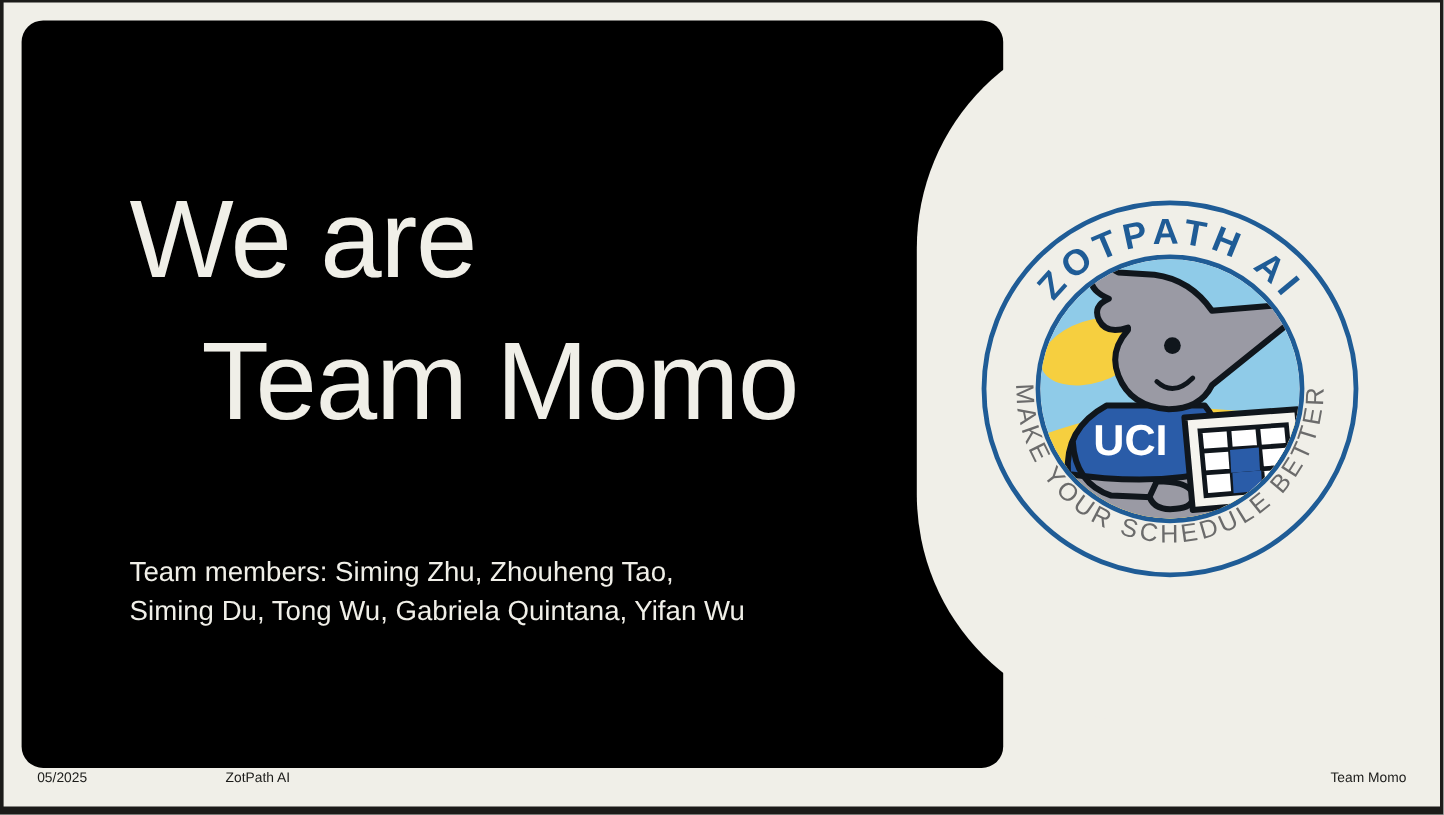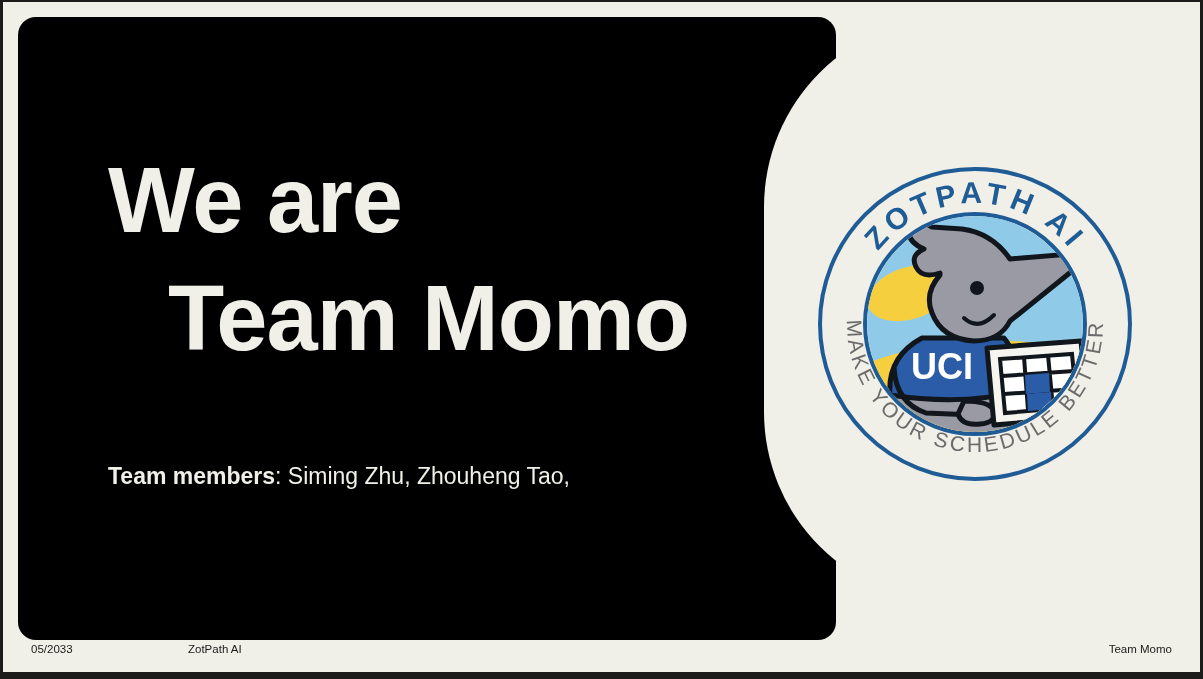--- a/index.html
+++ b/index.html
@@ -55,41 +55,41 @@
     position: absolute;
     left: 105px;
     top: 140px;
     width: 660px;
     z-index: 3;
   }
   .title-line {
     color: #f0efe8;
     font-size: 92px;
     line-height: 1.28;
-    font-weight: 700;
+    font-weight: 400;
     letter-spacing: -1px;
     white-space: nowrap;
   }
   .title-line.indent {
     padding-left: 60px;
   }
 
   
   .members {
     position: absolute;
     left: 105px;
     top: 458px;
     width: 620px;
     z-index: 3;
     color: #f0efe8;
     font-size: 23px;
     line-height: 1.42;
   }
   .members b {
-    font-weight: 700;
+    font-weight: 400;
   }
 
   
   .logo {
     position: absolute;
     left: 811px;
     top: 161px;
     width: 322px;
     height: 322px;
     z-index: 4;
@@ -128,20 +128,21 @@
 
   <div class="cream-carve"></div>
 
   <div class="title-block">
     <div class="title-line">We are</div>
     <div class="title-line indent">Team Momo</div>
   </div>
 
   <div class="members">
     <b>Team members</b><span>: </span><span>Siming Zhu, Zhouheng Tao,</span><br>
+    <span>Siming Du, Tong Wu, Gabriela Quintana, Yifan Wu</span>
   </div>
 
   <div class="logo">
     <svg viewBox="0 0 322 322" xmlns="http://www.w3.org/2000/svg">
       <defs>
         <path id="arcTop" d="M 40,161 A 121,121 0 0 1 282,161" fill="none"></path>
         <path id="arcBottom" d="M 33,161 A 128,128 0 0 0 289,161" fill="none"></path>
         <clipPath id="innerClip">
           <circle cx="161" cy="161" r="108"></circle>
         </clipPath>
@@ -191,18 +192,18 @@
       <text font-family="'Liberation Sans', sans-serif" font-size="30" font-weight="700" fill="#1f5c96" letter-spacing="5">
         <textPath href="#arcTop" startOffset="50%" text-anchor="middle">ZOTPATH AI</textPath>
       </text>
       <text font-family="'Liberation Sans', sans-serif" font-size="21" font-weight="400" fill="#6b6b6b" letter-spacing="3">
         <textPath href="#arcBottom" startOffset="50%" text-anchor="middle">MAKE YOUR SCHEDULE BETTER</textPath>
       </text>
     </svg>
   </div>
 
   <div class="footer">
-    <span class="f-date">05/2033</span>
+    <span class="f-date">05/2025</span>
     <span class="f-brand">ZotPath AI</span>
     <span class="f-team">Team Momo</span>
   </div>
 
 </div>
 
 </body></html>

